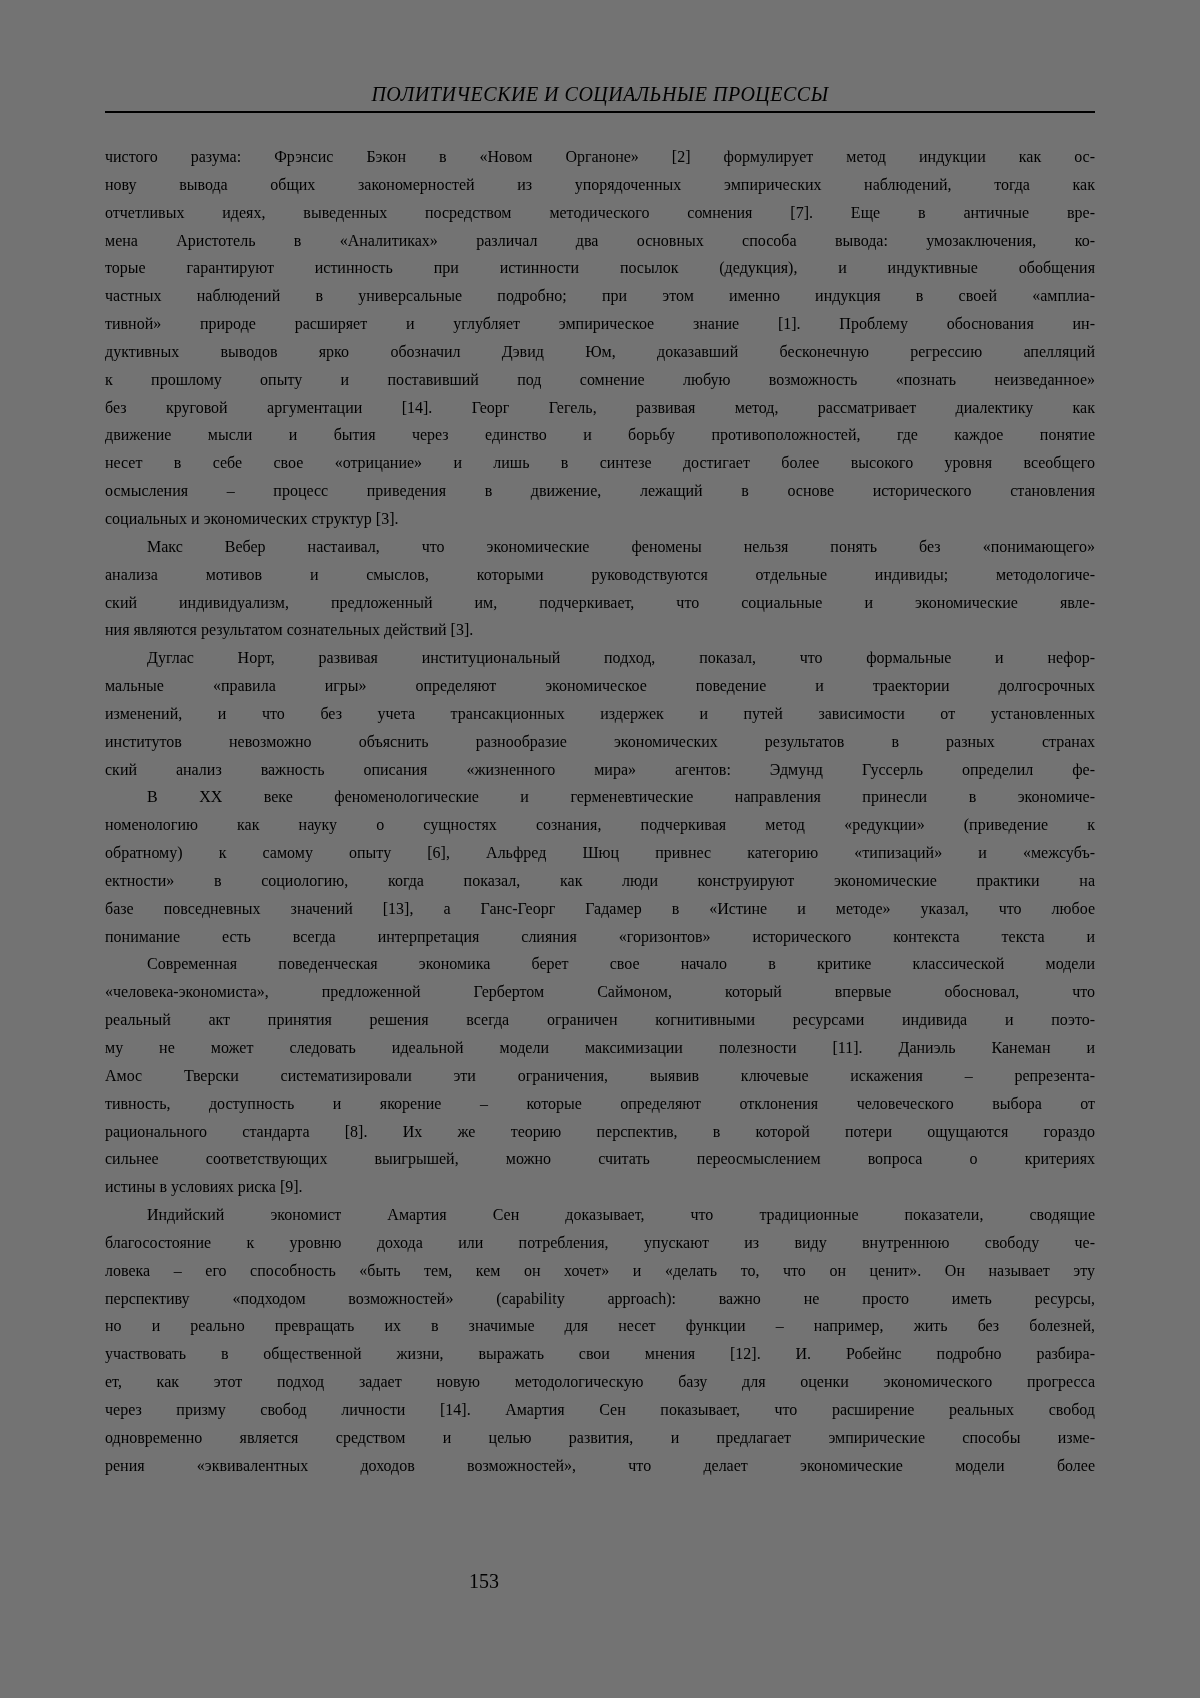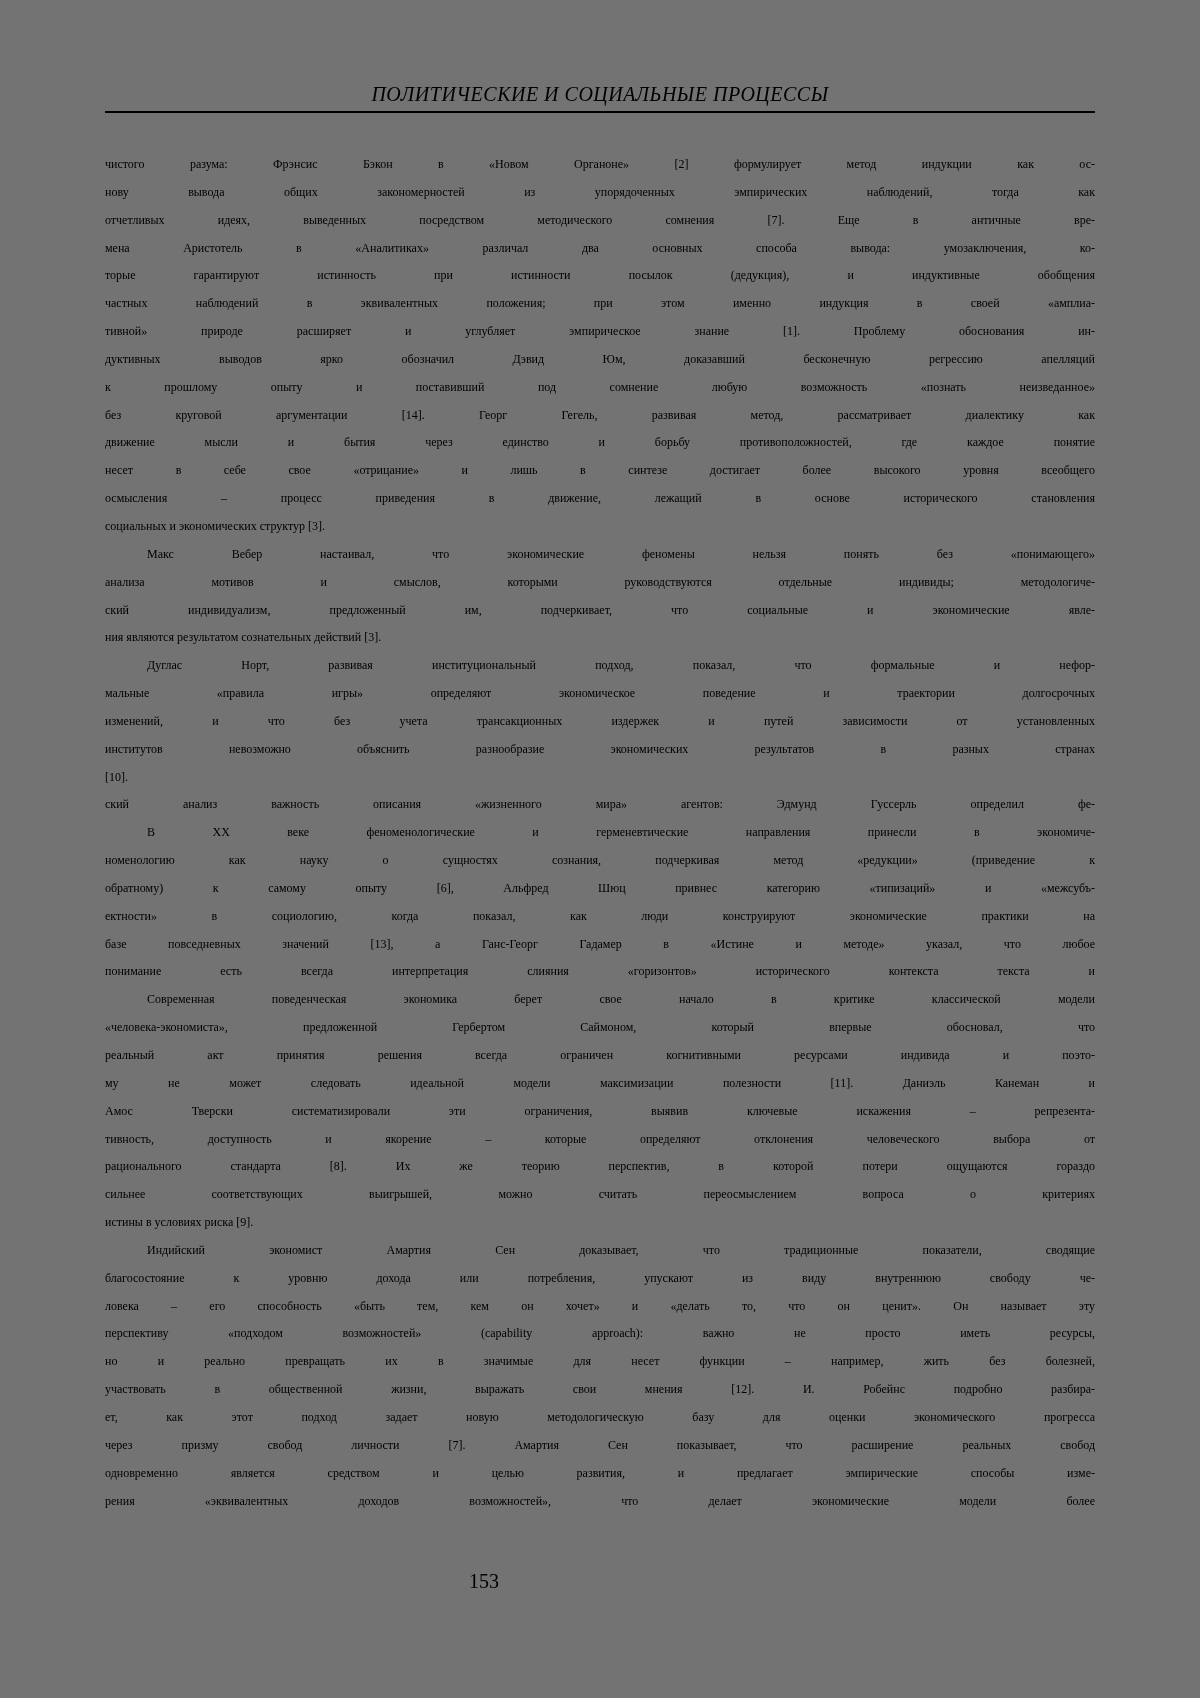--- a/index.html
+++ b/index.html
@@ -30,22 +30,22 @@
     letter-spacing: 0.5px;
     white-space: nowrap;
   }
   .head-rule {
     margin-top: 5px;
     border: 0;
     border-top: 2px solid #000000;
     height: 0;
   }
   .body-text {
-    margin-top: 38px;
-    font-size: 12px;
+    margin-top: 30px;
+    font-size: 16px;
     color: #000000;
   }
   .line {
     width: 990px;
     line-height: 27.85px;
     text-align: justify;
     text-align-last: justify;
     white-space: normal;
   }
   .line.indent {
@@ -70,38 +70,37 @@
 <div class="page">
   <div class="content">
     <div class="running-head">ПОЛИТИЧЕСКИЕ И СОЦИАЛЬНЫЕ ПРОЦЕССЫ</div>
     <hr class="head-rule">
     <div class="body-text">
         <div class="line">чистого разума: Фрэнсис Бэкон в «Новом Органоне» [2] формулирует метод индукции как ос-</div>
         <div class="line">нову вывода общих закономерностей из упорядоченных эмпирических наблюдений, тогда как</div>
         <div class="line">отчетливых идеях, выведенных посредством методического сомнения [7]. Еще в античные вре-</div>
         <div class="line">мена Аристотель в «Аналитиках» различал два основных способа вывода: умозаключения, ко-</div>
         <div class="line">торые гарантируют истинность при истинности посылок (дедукция), и индуктивные обобщения</div>
-        <div class="line">частных наблюдений в эквивалентных положения; при этом именно индукция в своей «амплиа-</div>
+        <div class="line">частных наблюдений в универсальные подробно; при этом именно индукция в своей «амплиа-</div>
         <div class="line">тивной» природе расширяет и углубляет эмпирическое знание [1]. Проблему обоснования ин-</div>
         <div class="line">дуктивных выводов ярко обозначил Дэвид Юм, доказавший бесконечную регрессию апелляций</div>
         <div class="line">к прошлому опыту и поставивший под сомнение любую возможность «познать неизведанное»</div>
         <div class="line">без круговой аргументации [14]. Георг Гегель, развивая метод, рассматривает диалектику как</div>
         <div class="line">движение мысли и бытия через единство и борьбу противоположностей, где каждое понятие</div>
         <div class="line">несет в себе свое «отрицание» и лишь в синтезе достигает более высокого уровня всеобщего</div>
         <div class="line">осмысления – процесс приведения в движение, лежащий в основе исторического становления</div>
         <div class="line last">социальных и экономических структур [3].</div>
         <div class="line indent">Макс Вебер настаивал, что экономические феномены нельзя понять без «понимающего»</div>
         <div class="line">анализа мотивов и смыслов, которыми руководствуются отдельные индивиды; методологиче-</div>
         <div class="line">ский индивидуализм, предложенный им, подчеркивает, что социальные и экономические явле-</div>
         <div class="line last">ния являются результатом сознательных действий [3].</div>
         <div class="line indent">Дуглас Норт, развивая институциональный подход, показал, что формальные и нефор-</div>
         <div class="line">мальные «правила игры» определяют экономическое поведение и траектории долгосрочных</div>
         <div class="line">изменений, и что без учета трансакционных издержек и путей зависимости от установленных</div>
         <div class="line">институтов невозможно объяснить разнообразие экономических результатов в разных странах</div>
-        <div class="line last">[10].</div>
         <div class="line">ский анализ важность описания «жизненного мира» агентов: Эдмунд Гуссерль определил фе-</div>
         <div class="line indent">В XX веке феноменологические и герменевтические направления принесли в экономиче-</div>
         <div class="line">номенологию как науку о сущностях сознания, подчеркивая метод «редукции» (приведение к</div>
         <div class="line">обратному) к самому опыту [6], Альфред Шюц привнес категорию «типизаций» и «межсубъ-</div>
         <div class="line">ектности» в социологию, когда показал, как люди конструируют экономические практики на</div>
         <div class="line">базе повседневных значений [13], а Ганс-Георг Гадамер в «Истине и методе» указал, что любое</div>
         <div class="line">понимание есть всегда интерпретация слияния «горизонтов» исторического контекста текста и</div>
         <div class="line indent">Современная поведенческая экономика берет свое начало в критике классической модели</div>
         <div class="line">«человека-экономиста», предложенной Гербертом Саймоном, который впервые обосновал, что</div>
         <div class="line">реальный акт принятия решения всегда ограничен когнитивными ресурсами индивида и поэто-</div>
@@ -111,19 +110,19 @@
         <div class="line">рационального стандарта [8]. Их же теорию перспектив, в которой потери ощущаются гораздо</div>
         <div class="line">сильнее соответствующих выигрышей, можно считать переосмыслением вопроса о критериях</div>
         <div class="line last">истины в условиях риска [9].</div>
         <div class="line indent">Индийский экономист Амартия Сен доказывает, что традиционные показатели, сводящие</div>
         <div class="line">благосостояние к уровню дохода или потребления, упускают из виду внутреннюю свободу че-</div>
         <div class="line">ловека – его способность «быть тем, кем он хочет» и «делать то, что он ценит». Он называет эту</div>
         <div class="line">перспективу «подходом возможностей» (capability approach): важно не просто иметь ресурсы,</div>
         <div class="line">но и реально превращать их в значимые для несет функции – например, жить без болезней,</div>
         <div class="line">участвовать в общественной жизни, выражать свои мнения [12]. И. Робейнс подробно разбира-</div>
         <div class="line">ет, как этот подход задает новую методологическую базу для оценки экономического прогресса</div>
-        <div class="line">через призму свобод личности [7]. Амартия Сен показывает, что расширение реальных свобод</div>
+        <div class="line">через призму свобод личности [14]. Амартия Сен показывает, что расширение реальных свобод</div>
         <div class="line">одновременно является средством и целью развития, и предлагает эмпирические способы изме-</div>
         <div class="line">рения «эквивалентных доходов возможностей», что делает экономические модели более</div>
       </div>
   </div>
   <div class="page-number">153</div>
 </div>
 
 </body></html>

